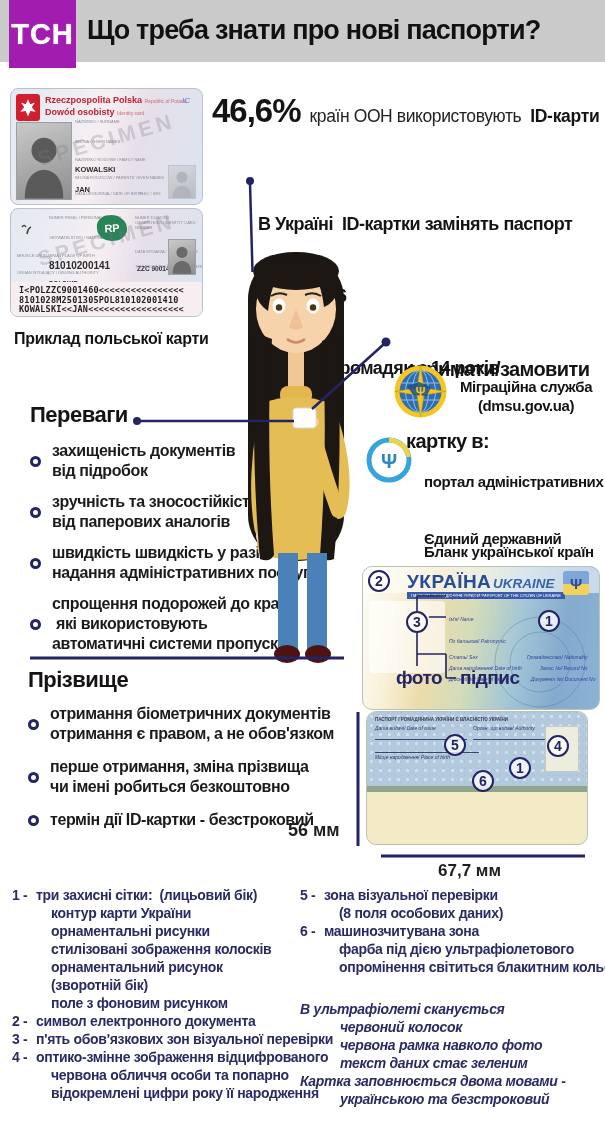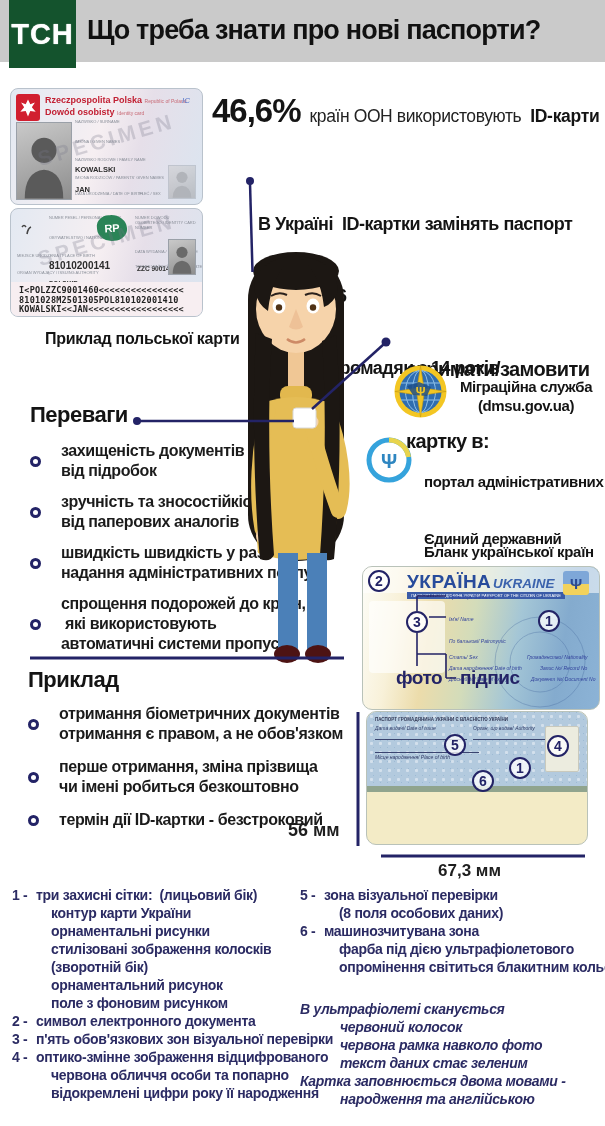--- a/index.html
+++ b/index.html
@@ -1,21 +1,21 @@
 <!DOCTYPE html>
 <html><head>
 <meta charset="utf-8">
 <style>
   * { margin:0; padding:0; box-sizing:border-box; }
   body { background:#fff; font-family:"Liberation Sans", sans-serif; }
   #canvas { position:relative; width:605px; height:1126px; background:#fff; overflow:hidden; }
 
   
   .header-bar { position:absolute; left:0; top:0; width:605px; height:62px; background:#cacaca; }
-  .tsn-logo { position:absolute; left:9px; top:0; width:67px; height:68px; background:#14532d; color:#fff;
+  .tsn-logo { position:absolute; left:9px; top:0; width:67px; height:68px; background:#a21caf; color:#fff;
     font-weight:bold; font-size:29px; letter-spacing:1px; display:flex; align-items:center; justify-content:center;
     text-shadow:0 0 1px #fff; z-index:3;}
   .page-title { position:absolute; left:87px; top:15px; font-size:27px; font-weight:bold; color:#111; letter-spacing:-0.8px; }
 
   
   .stat-row { position:absolute; left:212px; top:92px; display:flex; align-items:baseline; gap:9px; white-space:pre; }
   .stat-value { font-size:33px; font-weight:bold; color:#141414; letter-spacing:-1px; }
   .stat-text { font-size:17.5px; color:#222; letter-spacing:-0.4px; }
   .stat-highlight { font-size:17.5px; font-weight:bold; color:#141414; letter-spacing:-0.3px; }
 
@@ -41,40 +41,40 @@
   .photo-box { position:absolute; background:linear-gradient(160deg,#c9c9c9,#8e8e8e); border:1px solid #9aa0a8; }
   .pl-photo-main { left:5px; top:33px; width:56px; height:78px; }
   .pl-photo-ghost { right:6px; top:76px; width:28px; height:34px; opacity:0.45; }
   .pl-photo-back { right:6px; top:30px; width:28px; height:36px; }
   .rp-shape { position:absolute; left:86px; top:6px; width:30px; height:26px; background:#2a8457;
     border-radius:45% 60% 50% 55%; color:#fff; font-weight:bold; font-size:11px; display:flex; align-items:center;
     justify-content:center; transform:rotate(-4deg); }
   .mrz-zone { position:absolute; left:0; bottom:0; width:100%; height:34px; background:#f7eef1; padding:4px 8px; }
   .mrz-line { font-family:"DejaVu Sans Mono", monospace; font-size:8.5px; font-weight:bold; color:#222;
     letter-spacing:0.2px; line-height:9.5px; white-space:pre; }
-  .pl-caption { position:absolute; left:14px; top:330px; font-size:16px; font-weight:bold; color:#141414; letter-spacing:-0.3px;margin-left:31px; }
+  .pl-caption { position:absolute; left:14px; top:330px; font-size:16px; font-weight:bold; color:#141414; letter-spacing:-0.3px; }
 
   
   .obtain-title { position:absolute; left:406px; top:309px; font-size:20px; font-weight:bold; color:#141414;
     line-height:24px; letter-spacing:-0.6px; white-space:pre; }
   .dmsu-logo { position:absolute; left:393px; top:364px; width:55px; height:55px; }
   .dmsu-label { position:absolute; left:455px; top:377px; width:142px; text-align:center; font-size:15px;
     font-weight:600; color:#141414; line-height:19px; letter-spacing:-0.4px; }
   .poslugy-logo { position:absolute; left:366px; top:437px; width:46px; height:46px; }
   .poslugy-label { position:absolute; left:424px; top:434px; font-size:15px; font-weight:600; color:#141414;
     line-height:19px; letter-spacing:-0.4px; white-space:pre; }
 
   
   .section-title { position:absolute; font-size:22px; font-weight:bold; color:#141414; letter-spacing:-0.5px; }
   .adv-title { left:30px; top:402px; }
   .imp-title { left:28px; top:667px; }
   .bullet-list { position:absolute; display:flex; flex-direction:column; }
   .adv-list { left:30px; top:441px; width:280px; gap:11px; }
   .imp-list { left:28px; top:704px; width:340px; gap:13px; }
-  .bullet-item { display:flex; align-items:center; gap:20px; }
+  .bullet-item { display:flex; align-items:center; gap:11px; }
   .bullet-dot { flex:0 0 auto; width:11px; height:11px; border:3.2px solid #232366; border-radius:50%; background:#fff; }
   .bullet-text { font-size:16px; font-weight:600; color:#1b1b1b; line-height:20px; letter-spacing:-0.4px; white-space:pre; }
 
   
   .ua-caption { position:absolute; left:424px; top:543px; font-size:15px; font-weight:bold; color:#141414; letter-spacing:-0.3px; }
   .ua-front { position:absolute; left:362px; top:566px; width:238px; height:144px; border-radius:10px; overflow:hidden;
     border:1px solid #b9c2b9;
     background:linear-gradient(100deg,#fdfdf8 0%,#f8f1d9 16%,#ecdcab 30%,#d3dcba 46%,#a4c6d6 64%,#84abce 82%,#8cb3d6 100%); }
   .ua-front-header { position:absolute; left:0; top:0; width:100%; height:26px; background:rgba(255,255,255,0.55); }
   .ua-country { position:absolute; left:44px; top:4px; font-size:19px; font-weight:bold; color:#274b9b; letter-spacing:0.5px; }
@@ -307,21 +307,21 @@
 надання адміністративних послуг</span>
     </div>
     <div class="bullet-item">
       <span class="bullet-dot"></span>
       <span class="bullet-text">спрощення подорожей до країн,
  які використовують
 автоматичні системи пропуску</span>
     </div>
   </div>
 
-  <div class="section-title imp-title">Приклад</div>
+  <div class="section-title imp-title">Прізвище</div>
   <div class="bullet-list imp-list">
     <div class="bullet-item">
       <span class="bullet-dot"></span>
       <span class="bullet-text">отримання біометричних документів
 отримання є правом, а не обов'язком</span>
     </div>
     <div class="bullet-item">
       <span class="bullet-dot"></span>
       <span class="bullet-text">перше отримання, зміна прізвища
 чи імені робиться безкоштовно</span>
@@ -369,32 +369,32 @@
     <span class="ua-back-field ubf-auth">Орган, що видав/ Authority</span>
     <span class="ua-back-field ubf-birth">Місце народження/ Place of birth</span>
     <div class="ua-back-photo"></div>
   </div>
   <div class="badge b-b5">5</div>
   <div class="badge b-b4">4</div>
   <div class="badge b-b1">1</div>
   <div class="badge b-b6">6</div>
 
   <div class="dim-height">56 мм</div>
-  <div class="dim-width">67,3 мм</div>
+  <div class="dim-width">67,7 мм</div>
 
   <div class="legend-col legend-left">
     <div class="legend-entry">
       <span class="legend-num">1 -</span>
       <div>
         <div class="legend-line">три захисні сітки:  (лицьовий бік)</div>
         <div class="legend-line">контур карти України</div>
         <div class="legend-line">орнаментальні рисунки</div>
         <div class="legend-line">стилізовані зображення колосків</div>
+        <div class="legend-line">орнаментальний рисунок</div>
         <div class="legend-line">(зворотній бік)</div>
-        <div class="legend-line">орнаментальний рисунок</div>
         <div class="legend-line">поле з фоновим рисунком</div>
       </div>
     </div>
     <div class="legend-entry">
       <span class="legend-num">2 -</span>
       <div>
           <div class="legend-line">символ електронного документа</div>
         </div>
     </div>
     <div class="legend-entry">
@@ -433,21 +433,21 @@
 
   <div class="legend-notes">
     <div class="note-entry">
       <div class="note-line">В ультрафіолеті сканується</div>
       <div class="note-line">червоний колосок</div>
       <div class="note-line">червона рамка навколо фото</div>
       <div class="note-line">текст даних стає зеленим</div>
     </div>
     <div class="note-entry">
       <div class="note-line">Картка заповнюється двома мовами -</div>
-      <div class="note-line">народження та англійською</div>
+      <div class="note-line">українською та безстроковий</div>
     </div>
   </div>
 
   <svg class="overlay-svg" viewBox="0 0 605 1126">
     <g stroke="#232366" fill="#232366">
       <circle cx="250" cy="181" r="4" stroke="none"></circle>
       <line x1="250" y1="183" x2="252.5" y2="272" stroke-width="2.5" fill="none"></line>
       <circle cx="137" cy="421" r="4" stroke="none"></circle>
       <line x1="139" y1="421" x2="294" y2="421" stroke-width="2.5" fill="none"></line>
       <line x1="312" y1="409" x2="384" y2="344" stroke-width="2.5" fill="none"></line>

